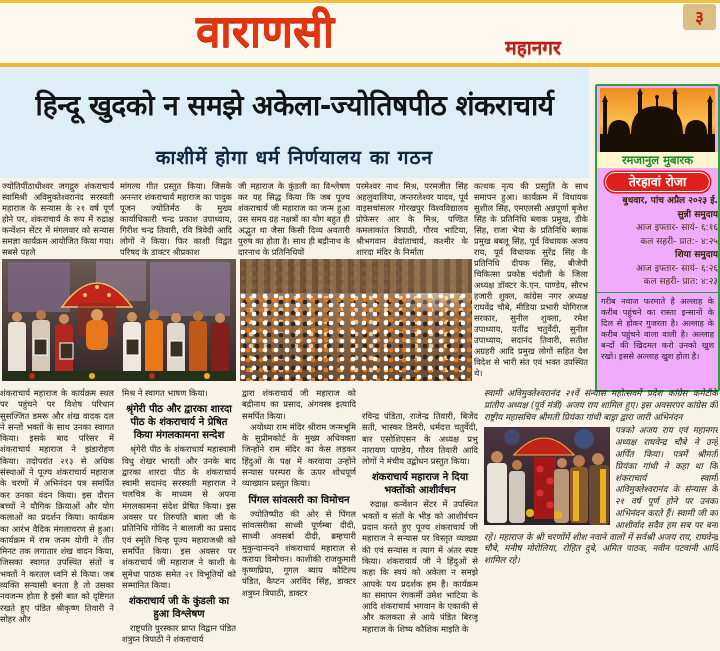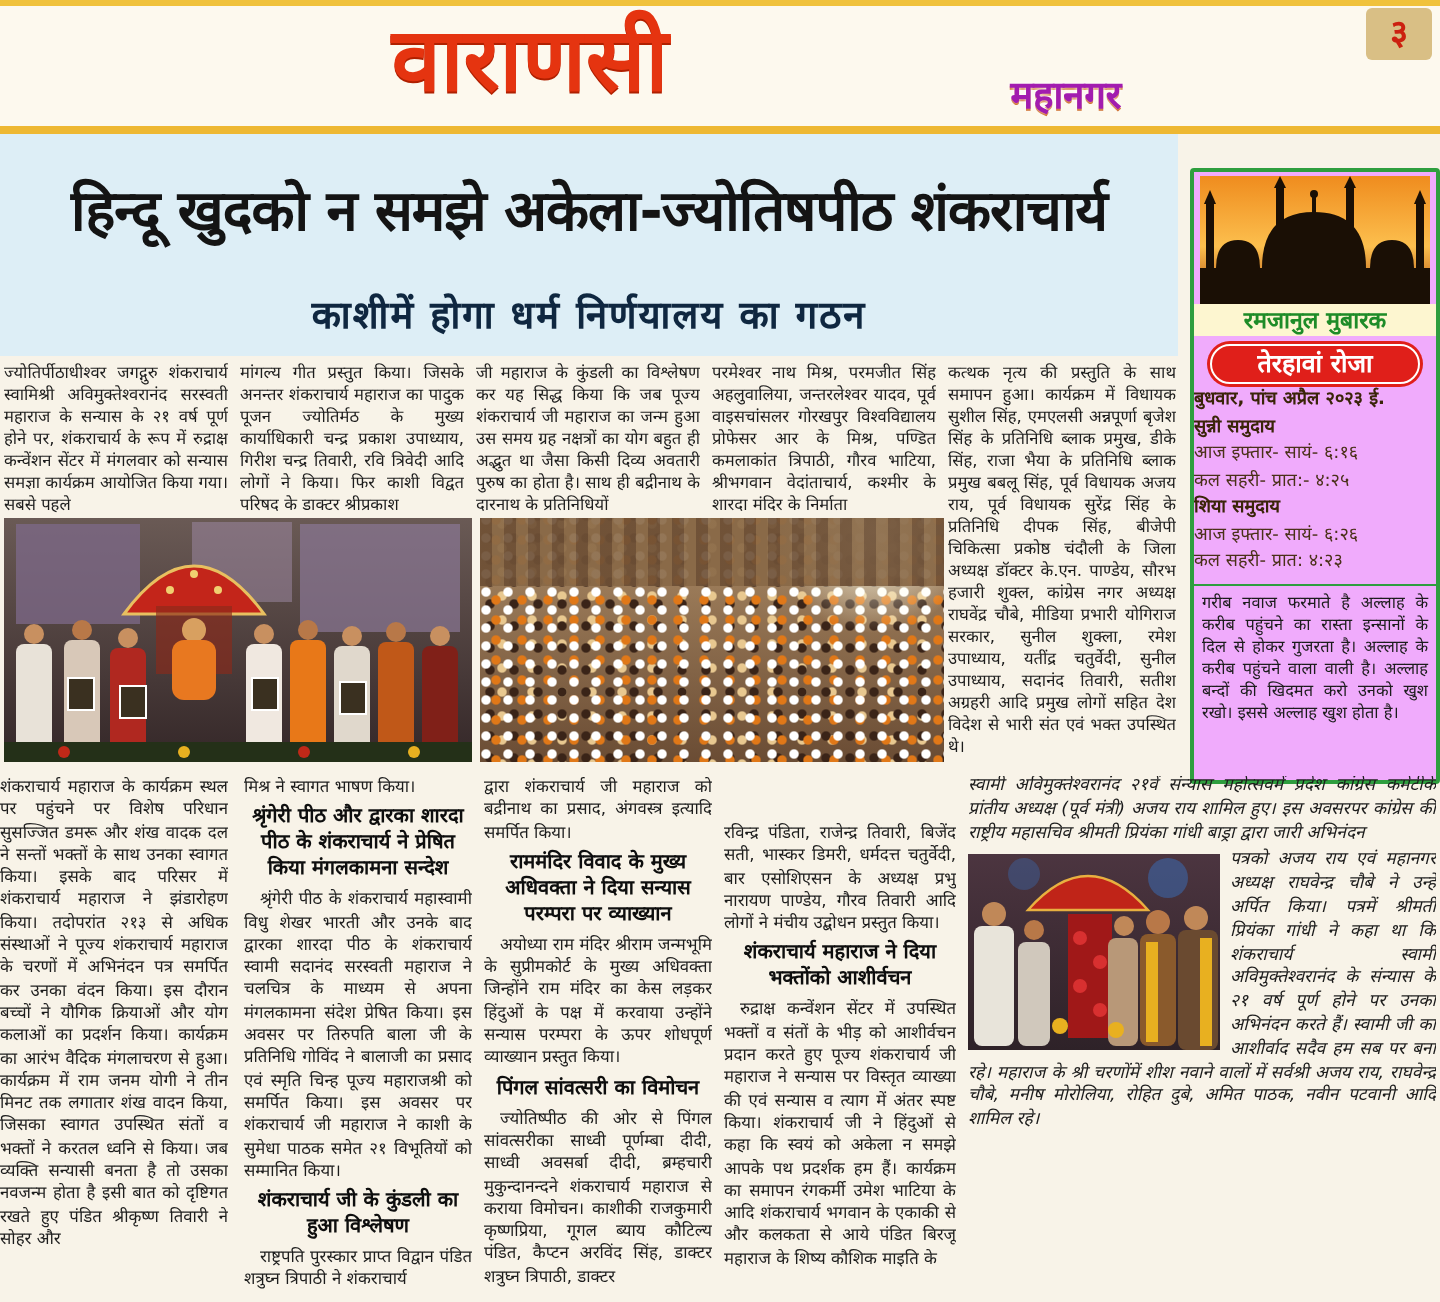--- a/index.html
+++ b/index.html
@@ -5,21 +5,21 @@
   html,body{margin:0;padding:0;}
   #page{position:relative;width:720px;height:651px;background:#f8f3e8;overflow:hidden;
         font-family:"DejaVu Sans",sans-serif;color:#1d1d1d;}
   .abs{position:absolute;}
   
   #topbar{left:0;top:0;width:720px;height:3px;background:#f0c23c;}
   #masthead{left:0;top:3px;width:720px;height:60px;background:#fdf9ee;}
   #mast-title{left:130px;top:2px;width:270px;text-align:center;font-size:44px;line-height:58px;
               font-weight:bold;color:#e53410;text-shadow:0 1px 0 #b02000;}
   #mast-section{left:468px;top:34px;width:130px;text-align:center;font-size:19px;font-weight:bold;
-                color:#a21caf;text-shadow:0 0 2px #ffffff,0 1px 0 #c85a10;}
+                color:#b91c1c;text-shadow:0 0 2px #ffffff,0 1px 0 #c85a10;}
   #page-num{left:683px;top:4px;width:33px;height:26px;background:#d9bf85;border-radius:3px;
             text-align:center;font-size:17px;line-height:26px;font-weight:bold;color:#cc2010;}
   #goldbar{left:0;top:63px;width:720px;height:4px;background:#eeb832;}
   
   #lead-band{left:0;top:67px;width:589px;height:111px;background:#ddeef6;}
   #lead-headline{left:0;top:70px;width:589px;text-align:center;font-size:28px;font-weight:bold;
                  color:#141414;white-space:nowrap;overflow:hidden;letter-spacing:-0.5px;line-height:72px;}
   #lead-subheadline{left:0;top:144px;width:589px;text-align:center;font-size:19px;font-weight:bold;
                     color:#0f2740;letter-spacing:1px;}
   
@@ -54,21 +54,21 @@
   .colhead{font-size:10px;line-height:13px;font-weight:bold;text-align:center;margin:3px 0;color:#0e0e0e;}
   
   #ramzan{left:595px;top:84px;width:121px;height:304px;border:2px solid #2e9e3e;border-radius:2px;
           background:#f0abfc;overflow:hidden;}
   #mosque{display:block;margin:2px auto 0;width:115px;height:64px;}
   #ramzan-banner{text-align:center;background:#fdf6d0;font-size:11.5px;font-weight:bold;
                  color:#1e8c28;line-height:16px;}
   #roza{margin:4px 8px 2px;background:#e01f1a;border:1px solid #ffffff;border-radius:10px;
         box-shadow:0 0 0 1.5px #e01f1a;text-align:center;color:#ffffff;font-weight:bold;
         font-size:12.5px;line-height:18px;}
-  .pray{text-align:left;font-size:9px;line-height:13.5px;color:#4a3018;}
+  .pray{text-align:right;font-size:9px;line-height:13.5px;color:#4a3018;}
   .pray.b{font-weight:bold;color:#3a2408;}
   #ramzan-quote{border-top:1.5px solid #2e9e3e;margin-top:3px;padding:3px 4px;font-size:8.2px;
                 line-height:11px;text-align:justify;color:#1c1c1c;}
   
   #ajay{left:484px;top:388px;width:234px;height:261px;overflow:hidden;}
   #ajay-headline{font-size:13.5px;line-height:19px;font-weight:bold;text-align:center;color:#101010;margin:2px 0 4px;}
   #ajay-body{font-size:8.7px;line-height:11.8px;text-align:justify;color:#1c1c1c;}
   #ajay-photo{float:left;width:126px;height:98px;margin:2px 5px 2px 0;background:#2e2228;overflow:hidden;}
   #ajay-body p{margin:0 0 2px;font-style:italic;}
 </style>
@@ -162,21 +162,20 @@
   </div>
   <div class="bcol" id="b2">
     <p class="noind">मिश्र ने स्वागत भाषण किया।</p>
     <div class="colhead">श्रृंगेरी पीठ और द्वारका शारदा पीठ के शंकराचार्य ने प्रेषित किया मंगलकामना सन्देश</div>
     <p>श्रृंगेरी पीठ के शंकराचार्य महास्वामी विधु शेखर भारती और उनके बाद द्वारका शारदा पीठ के शंकराचार्य स्वामी सदानंद सरस्वती महाराज ने चलचित्र के माध्यम से अपना मंगलकामना संदेश प्रेषित किया। इस अवसर पर तिरुपति बाला जी के प्रतिनिधि गोविंद ने बालाजी का प्रसाद एवं स्मृति चिन्ह पूज्य महाराजश्री को समर्पित किया। इस अवसर पर शंकराचार्य जी महाराज ने काशी के सुमेधा पाठक समेत २१ विभूतियों को सम्मानित किया।</p>
     <div class="colhead">शंकराचार्य जी के कुंडली का हुआ विश्लेषण</div>
     <p>राष्ट्रपति पुरस्कार प्राप्त विद्वान पंडित शत्रुघ्न त्रिपाठी ने शंकराचार्य</p>
   </div>
   <div class="bcol" id="b3">
     <p class="noind">द्वारा शंकराचार्य जी महाराज को बद्रीनाथ का प्रसाद, अंगवस्त्र इत्यादि समर्पित किया।</p>
-    <div class="colhead">राममंदिर विवाद के मुख्य अधिवक्ता ने दिया सन्यास परम्परा पर व्याख्यान</div>
     <p>अयोध्या राम मंदिर श्रीराम जन्मभूमि के सुप्रीमकोर्ट के मुख्य अधिवक्ता जिन्होंने राम मंदिर का केस लड़कर हिंदुओं के पक्ष में करवाया उन्होंने सन्यास परम्परा के ऊपर शोधपूर्ण व्याख्यान प्रस्तुत किया।</p>
     <div class="colhead">पिंगल सांवत्सरी का विमोचन</div>
     <p>ज्योतिष्पीठ की ओर से पिंगल सांवत्सरीका साध्वी पूर्णम्बा दीदी, साध्वी अवसर्बा दीदी, ब्रम्हचारी मुकुन्दानन्दने शंकराचार्य महाराज से कराया विमोचन। काशीकी राजकुमारी कृष्णप्रिया, गूगल ब्याय कौटिल्य पंडित, कैप्टन अरविंद सिंह, डाक्टर शत्रुघ्न त्रिपाठी, डाक्टर</p>
   </div>
   <div class="bcol" id="b4">
     <p class="noind">रविन्द्र पंडिता, राजेन्द्र तिवारी, बिजेंद सती, भास्कर डिमरी, धर्मदत्त चतुर्वेदी, बार एसोशिएसन के अध्यक्ष प्रभु नारायण पाण्डेय, गौरव तिवारी आदि लोगों ने मंचीय उद्बोधन प्रस्तुत किया।</p>
     <div class="colhead">शंकराचार्य महाराज ने दिया भक्तोंको आशीर्वचन</div>
     <p>रुद्राक्ष कन्वेंशन सेंटर में उपस्थित भक्तों व संतों के भीड़ को आशीर्वचन प्रदान करते हुए पूज्य शंकराचार्य जी महाराज ने सन्यास पर विस्तृत व्याख्या की एवं सन्यास व त्याग में अंतर स्पष्ट किया। शंकराचार्य जी ने हिंदुओं से कहा कि स्वयं को अकेला न समझे आपके पथ प्रदर्शक हम हैं। कार्यक्रम का समापन रंगकर्मी उमेश भाटिया के आदि शंकराचार्य भगवान के एकाकी से और कलकता से आये पंडित बिरजू महाराज के शिष्य कौशिक माइति के</p>
   </div>
 

